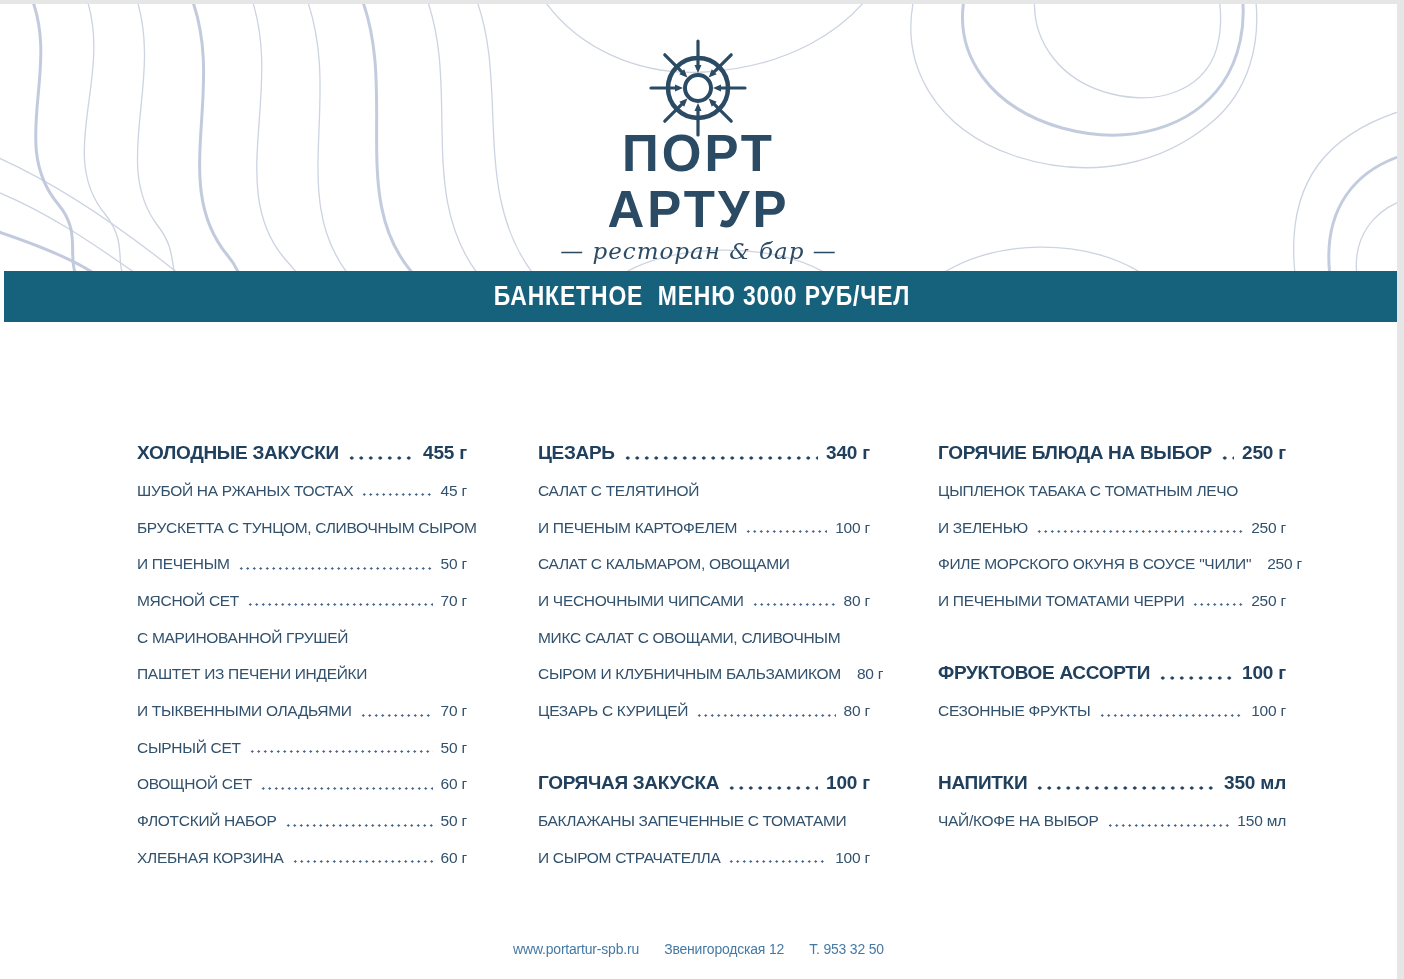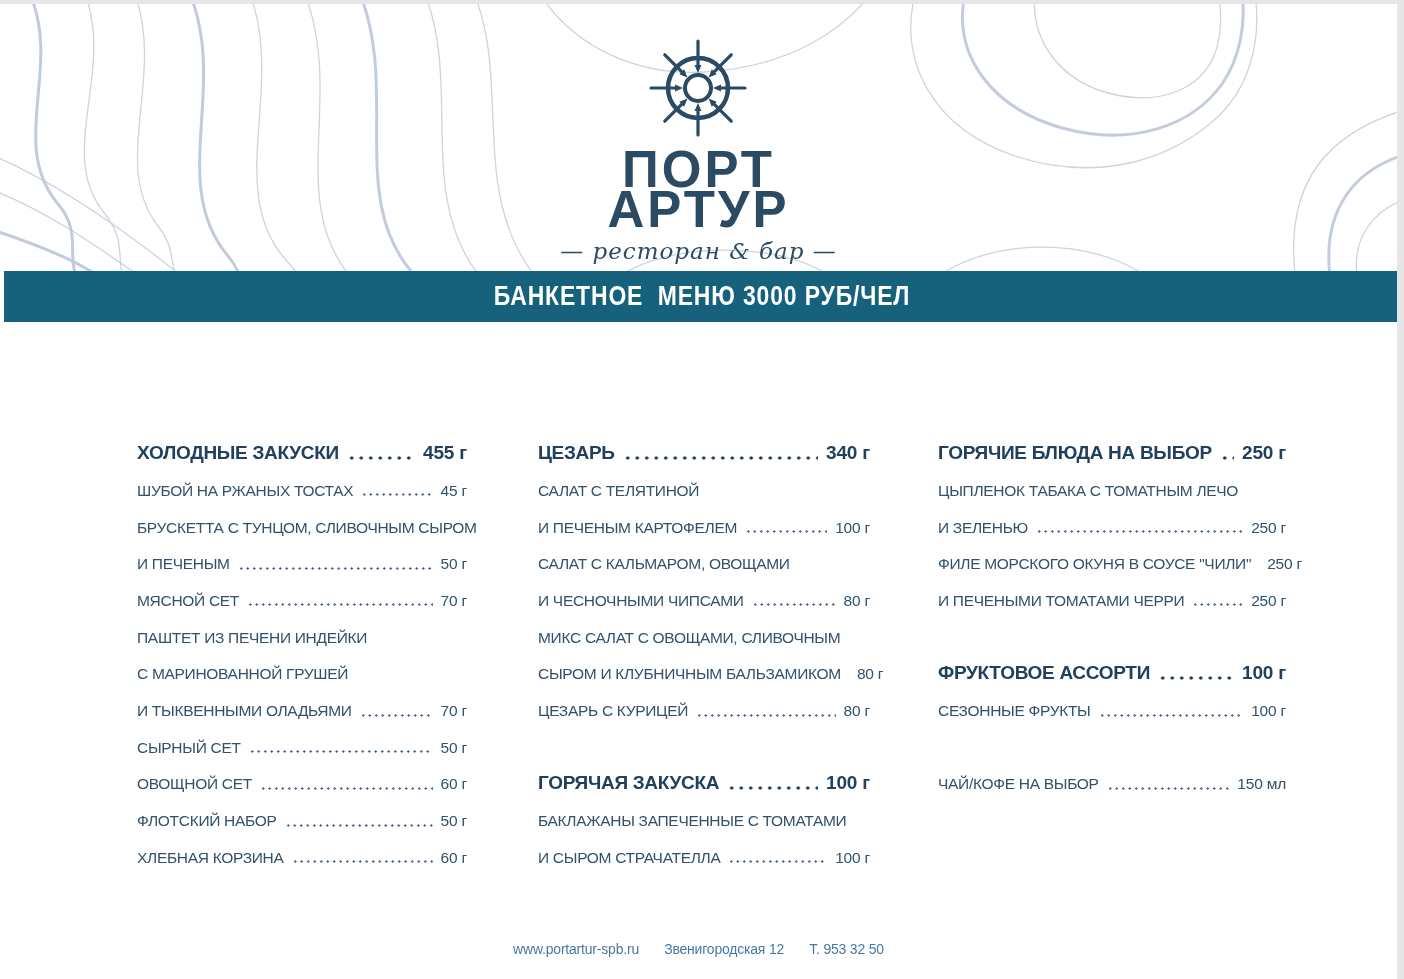--- a/index.html
+++ b/index.html
@@ -10,21 +10,21 @@
   }
   .page{
     position:absolute;left:0;top:4px;width:1397px;height:975px;
     background:#ffffff;overflow:hidden;
   }
   
   .header-art{position:absolute;top:0;left:0;width:1397px;height:267px;}
   .logo-wrap{position:absolute;top:0;left:0;width:1397px;text-align:center;color:var(--navy,#2b4a63);}
   .wheel{position:absolute;top:34px;left:648px;width:100px;height:100px;}
   .logo-line{position:absolute;left:0;width:100%;font-weight:bold;font-size:51px;letter-spacing:3px;line-height:1;color:var(--navy,#2b4a63);}
-  .logo-line1{top:140px;}
+  .logo-line1{top:124px;}
   .logo-line2{top:180px;}
   .tagline{
     position:absolute;top:234px;left:0;width:100%;text-align:center;
     font-family:"DejaVu Serif",serif;font-style:italic;
     font-size:23px;color:var(--navy,#2b4a63);letter-spacing:1px;
   }
   
   .banner{
     position:absolute;top:267px;left:4px;width:1397px;height:51px;
     background:var(--banner-bg,#16617b);
@@ -151,24 +151,24 @@
           <span class="nm">И ПЕЧЕНЫМ</span>
           <span class="lead"></span>
           <span class="pr">50 г</span>
         </div>
         <div class="row item">
           <span class="nm">МЯСНОЙ СЕТ</span>
           <span class="lead"></span>
           <span class="pr">70 г</span>
         </div>
         <div class="row item">
+          <span class="nm">С МАРИНОВАННОЙ ГРУШЕЙ</span>
+        </div>
+        <div class="row item">
           <span class="nm">ПАШТЕТ ИЗ ПЕЧЕНИ ИНДЕЙКИ</span>
-        </div>
-        <div class="row item">
-          <span class="nm">С МАРИНОВАННОЙ ГРУШЕЙ</span>
         </div>
         <div class="row item">
           <span class="nm">И ТЫКВЕННЫМИ ОЛАДЬЯМИ</span>
           <span class="lead"></span>
           <span class="pr">70 г</span>
         </div>
         <div class="row item">
           <span class="nm">СЫРНЫЙ СЕТ</span>
           <span class="lead"></span>
           <span class="pr">50 г</span>
@@ -268,20 +268,25 @@
           <span class="nm">ФРУКТОВОЕ АССОРТИ</span>
           <span class="lead lead-h"></span>
           <span class="pr">100 г</span>
         </div>
         <div class="row item">
           <span class="nm">СЕЗОННЫЕ ФРУКТЫ</span>
           <span class="lead"></span>
           <span class="pr">100 г</span>
         </div>
         <div class="spacer"></div>
+        <div class="row header">
+          <span class="nm">НАПИТКИ</span>
+          <span class="lead lead-h"></span>
+          <span class="pr">350 мл</span>
+        </div>
         <div class="row item">
           <span class="nm">ЧАЙ/КОФЕ НА ВЫБОР</span>
           <span class="lead"></span>
           <span class="pr">150 мл</span>
         </div>
       </div>
     </div>
 
   <div class="footer">
     <span>www.portartur-spb.ru</span>

